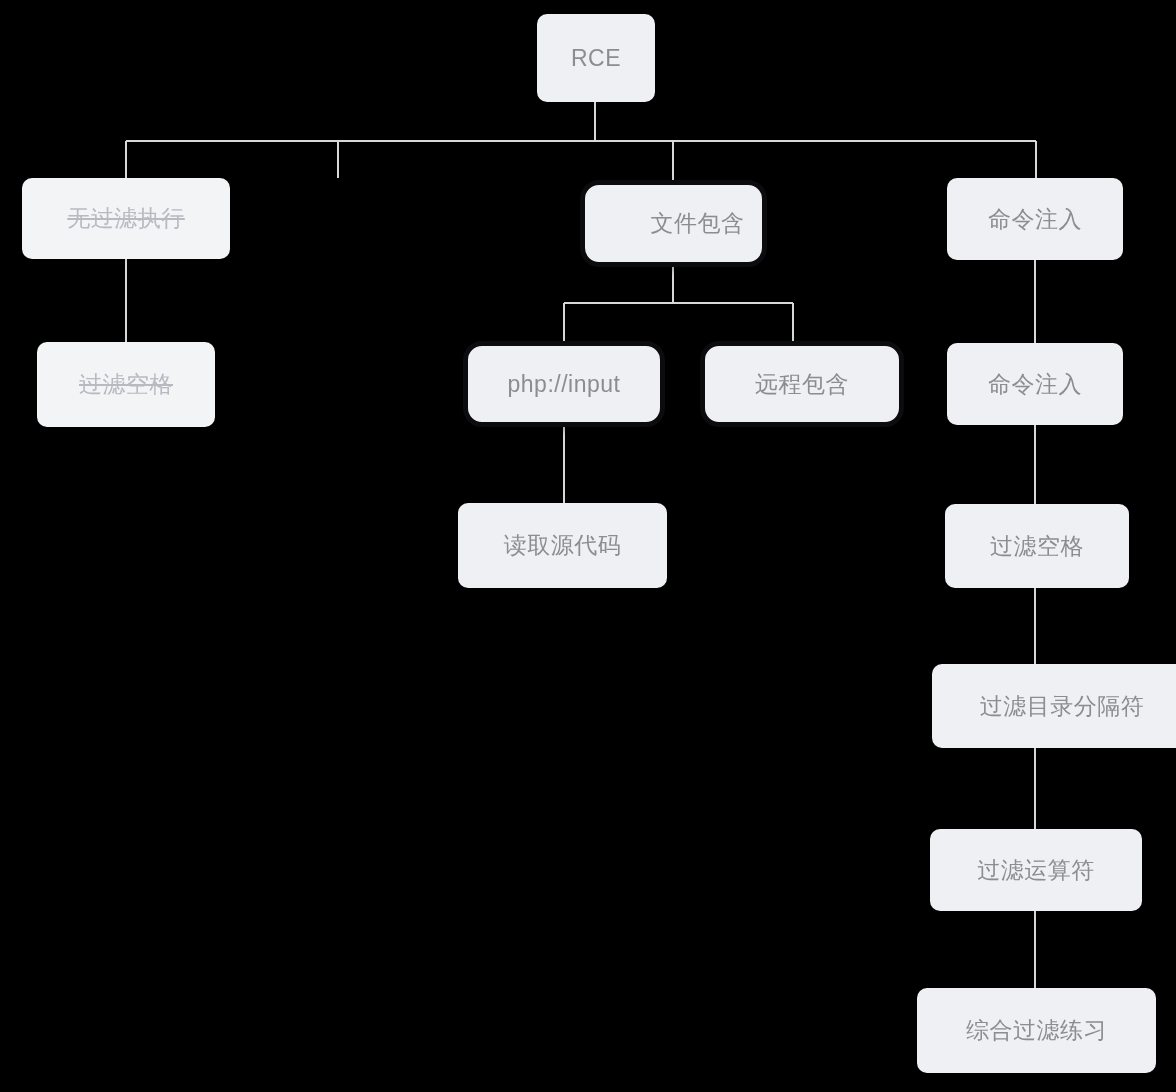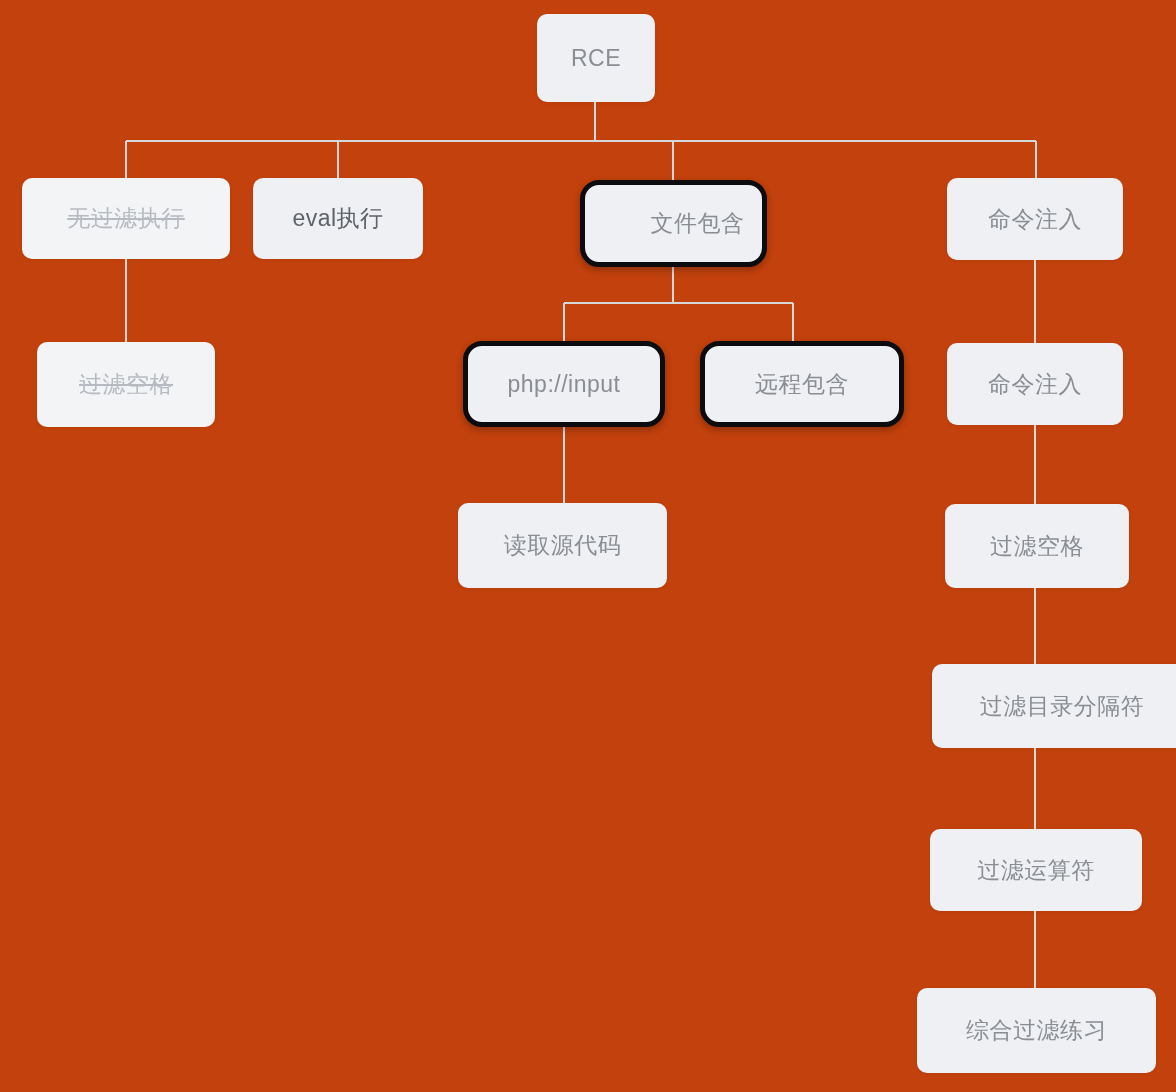--- a/index.html
+++ b/index.html
@@ -4,21 +4,21 @@
 <style>
   html, body {
     margin: 0;
     padding: 0;
     background: #ffffff;
   }
   .canvas {
     position: relative;
     width: 1176px;
     height: 1092px;
-    background: #c2410c;
+    background: #000000;
     font-family: "Liberation Sans", "DejaVu Sans", sans-serif;
     overflow: hidden;
   }
   .edges {
     position: absolute;
     left: 0;
     top: 0;
     width: 1176px;
     height: 1092px;
     pointer-events: none;
@@ -75,23 +75,20 @@
       <line x1="1035" y1="588" x2="1035" y2="664" stroke="#d7d8da" stroke-width="2"></line>
       <line x1="1035" y1="748" x2="1035" y2="829" stroke="#d7d8da" stroke-width="2"></line>
       <line x1="1035" y1="911" x2="1035" y2="988" stroke="#d7d8da" stroke-width="2"></line>
     </svg>
 <div class="node default" style="left: 537px; top: 14px; width: 118px; height: 88px;">
       <span>RCE</span>
     </div>
     <div class="node completed" style="left: 22px; top: 178px; width: 208px; height: 81px;">
       <span>无过滤执行</span>
     </div>
-    <div class="node active" style="left: 253px; top: 178px; width: 170px; height: 81px;">
-      <span>eval执行</span>
-    </div>
     <div class="node selected" style="left: 580px; top: 180px; width: 187px; height: 87px; padding-left: 48px;">
       <span>文件包含</span>
     </div>
     <div class="node default" style="left: 947px; top: 178px; width: 176px; height: 82px;">
       <span>命令注入</span>
     </div>
     <div class="node completed" style="left: 37px; top: 342px; width: 178px; height: 85px;">
       <span>过滤空格</span>
     </div>
     <div class="node selected" style="left: 463px; top: 341px; width: 202px; height: 86px;">

